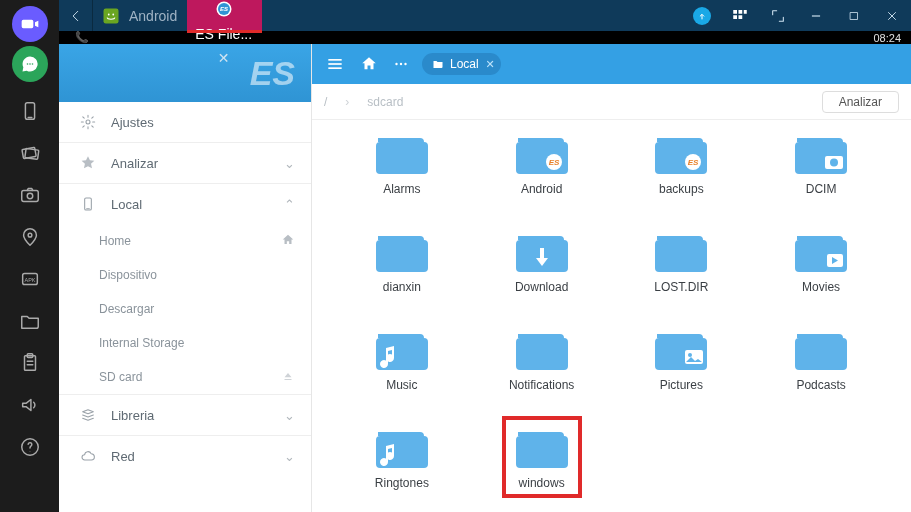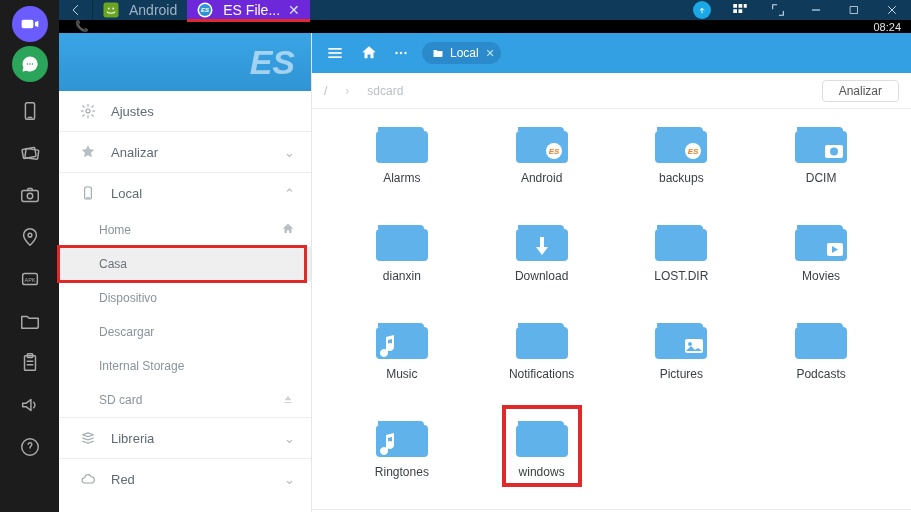--- a/index.html
+++ b/index.html
@@ -16,21 +16,21 @@
 .rail-chat { width: 36px; height: 36px; border-radius: 50%; background: #2ba55a; display:flex;align-items:center;justify-content:center;margin-bottom:8px;}
 .rail-chat svg{width:20px;height:20px;fill:#fff;}
 
 
 .col { flex:1; display:flex; flex-direction:column;justify-content:space-between; }
 
 
 .titlebar { height: 31px; background:#0f3a5a; display:flex; align-items:center; color:#aab; }
 .titlebar-back { width:34px; height:100%; display:flex;align-items:center;justify-content:center;color:#7fa; border-right:1px solid #0a2a40; cursor:pointer;}
 .tab { height:100%; display:flex; align-items:center; padding:0 10px 0 8px; gap:8px; color:#9fb3c4; font-size:14px; position:relative;}
-.tab.active { background:#6d28d9; color:#fff; }
+.tab.active { background:#be185d; color:#fff;flex-direction:column; }
 .tab .tabicon { width:20px;height:20px;display:flex;align-items:center;justify-content:center;}
 .tab .close { color:#cfe3f1; font-size:14px; cursor:pointer;}
 .titlebar-spacer { flex:1;}
 .titlebar-btn { width:38px;height:100%;display:flex;align-items:center;justify-content:center;color:#c7d6e3;cursor:pointer;}
 .tab-underline { position:absolute; left:0; right:0; bottom:-2px; height:3px; background:#e02a2a;}
 .circbtn{width:18px;height:18px;border-radius:50%;background:#1aa8e6;display:flex;align-items:center;justify-content:center;}
 
 
 .statusbar { height:20px; background:#000; color:#e0e0e0; font-size:11px; display:flex; align-items:center; justify-content:flex-end; padding:0 10px;}
 .statusbar .phoneico{margin-right:auto;margin-left:6px;color:#bbb;}
@@ -262,23 +262,20 @@
             </span>
           <span>Local</span>
           <span class="car">⌃</span>
         </div>
         <div class="sb-sub">
           <span>Home</span>
           <span class="trail"><svg width="14" height="14" viewBox="0 0 24 24">
                 <path fill="#b8bec4" d="M12 3l9 8h-3v8h-4v-5h-4v5H6v-8H3z"></path>
               </svg></span>
         </div>
-        <div class="sb-sub selected hilite-casa">
-          <span>Casa</span>
-        </div>
         <div class="sb-sub">
           <span>Dispositivo</span>
         </div>
         <div class="sb-sub">
           <span>Descargar</span>
         </div>
         <div class="sb-sub">
           <span>Internal Storage</span>
         </div>
         <div class="sb-sub">

